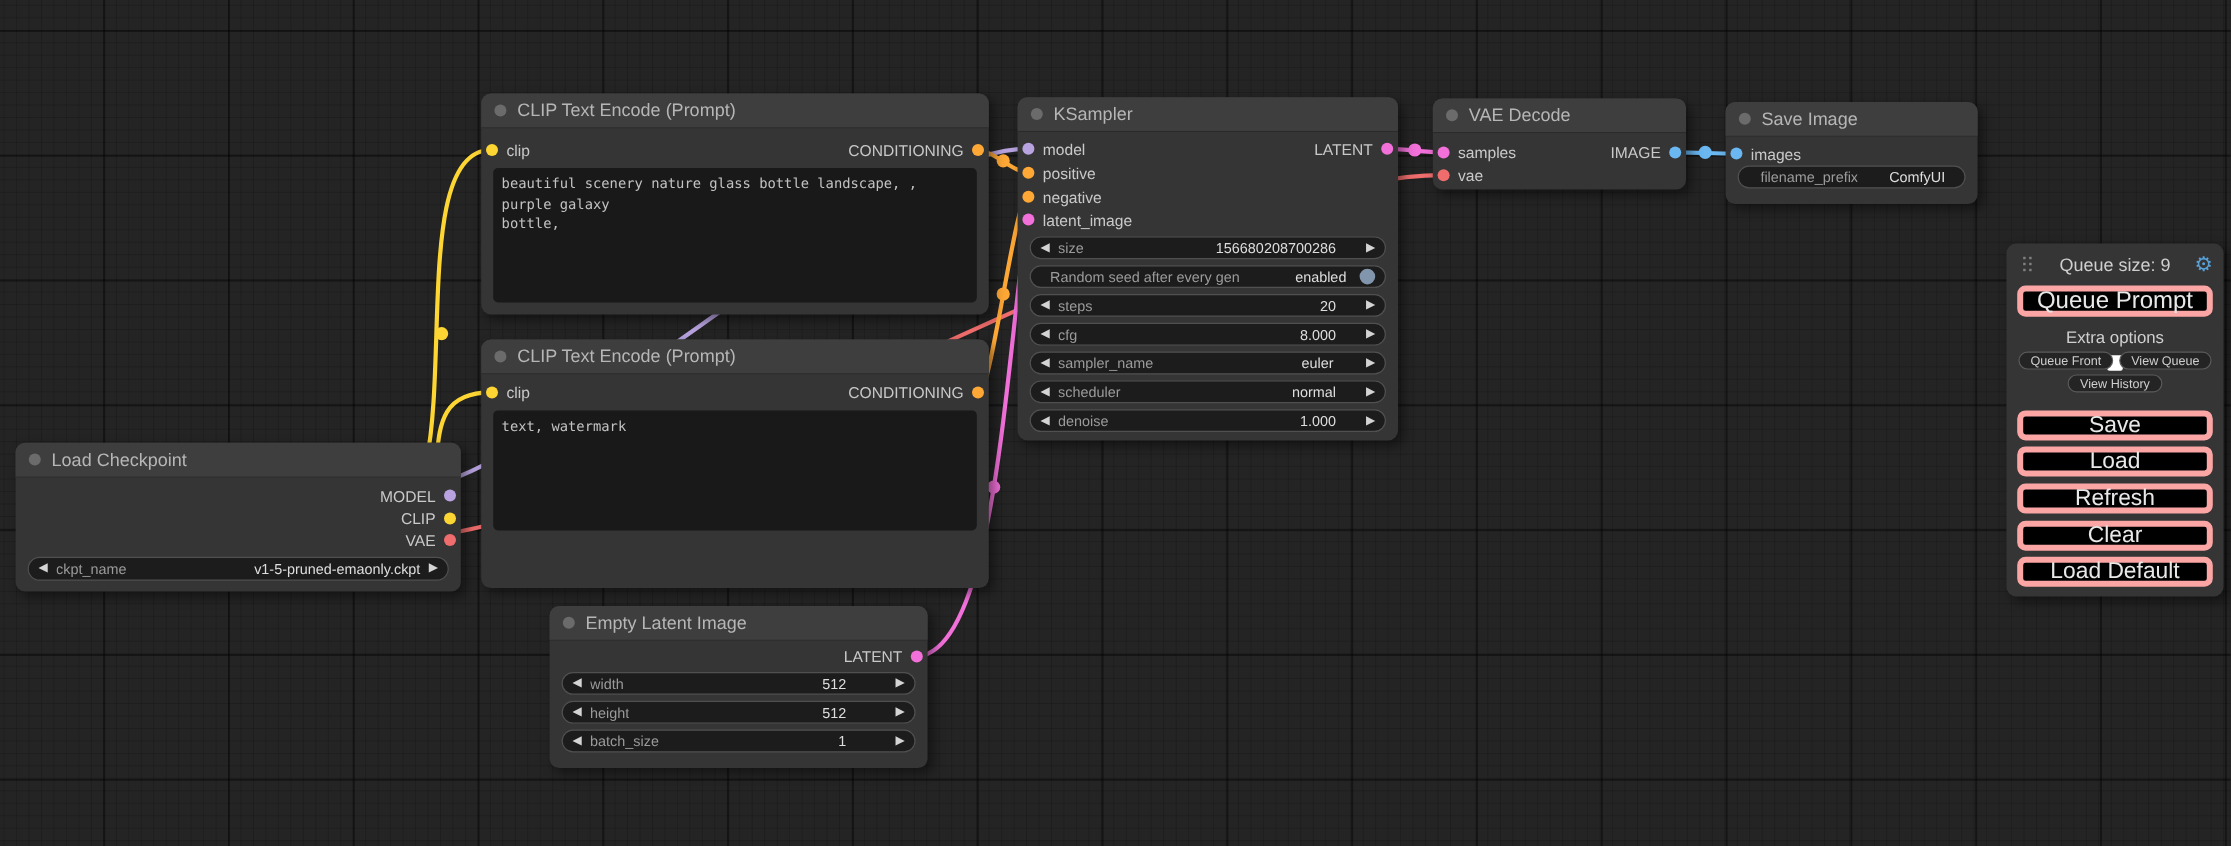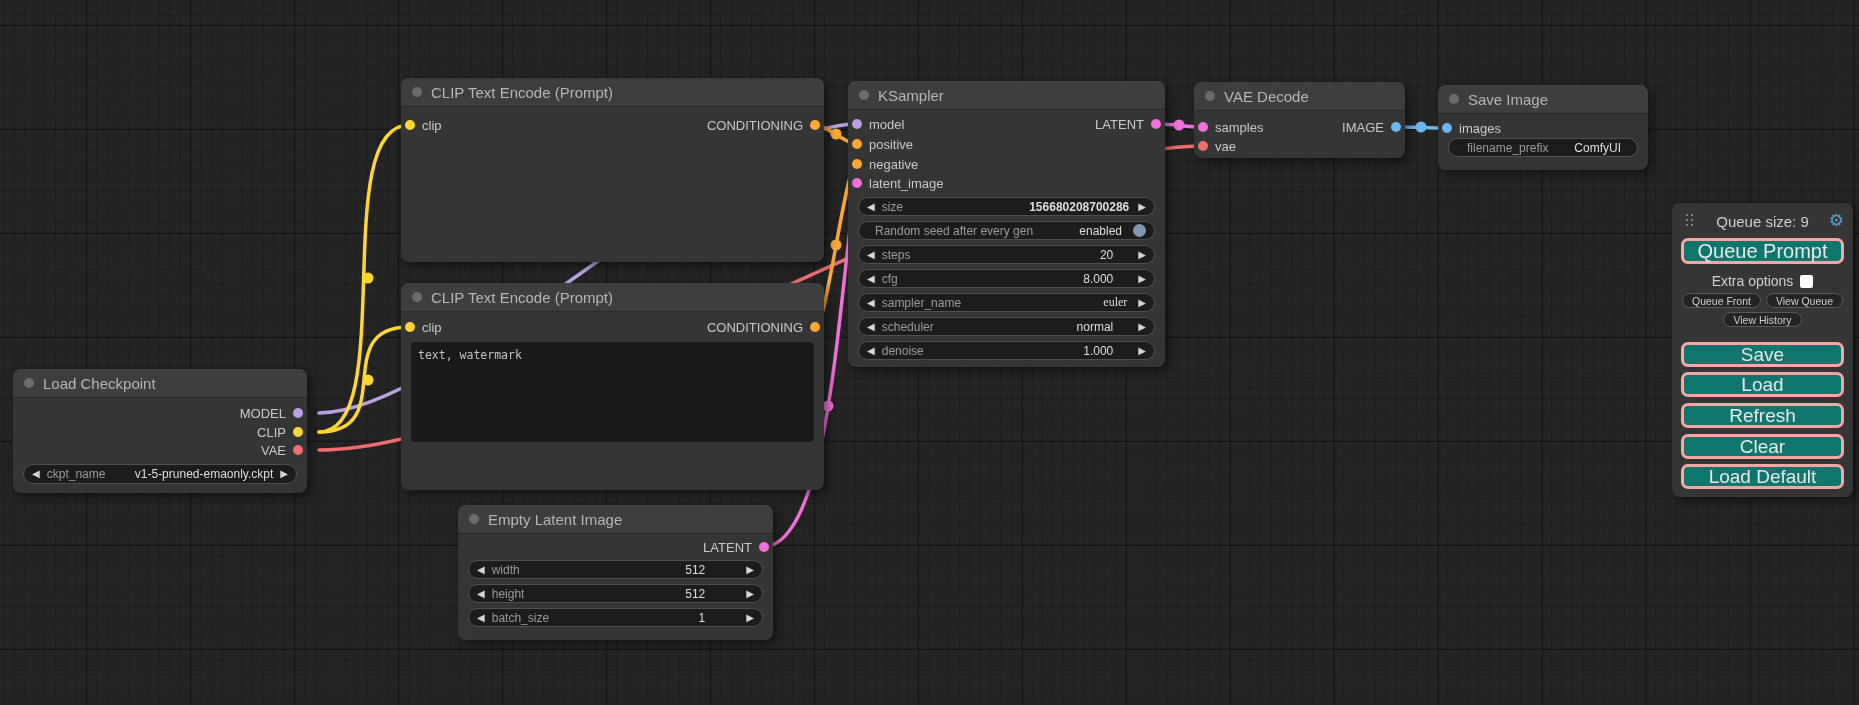--- a/index.html
+++ b/index.html
@@ -39,25 +39,25 @@
     line-height:1.45;color:#c2c2c2;white-space:pre-wrap;box-sizing:border-box;}
   
   #queue-panel{position:absolute;background:#353535;border-radius:8px;z-index:3;
     box-shadow:4px 4px 10px rgba(0,0,0,.45);}
   .qheader{position:absolute;top:7px;left:0;right:0;height:22px;}
   .qtitle{position:absolute;left:0;right:0;text-align:center;top:3px;
     font-size:15px;color:#cfcfcf;}
   .drag-dots{position:absolute;left:14px;top:4px;width:2px;height:2px;background:#828282;
     box-shadow:0 5px #828282,0 10px #828282,5px 0 #828282,5px 5px #828282,5px 10px #828282;}
   .gear{position:absolute;right:9px;top:1px;font-size:17px;line-height:20px;}
-  .pbtn{position:absolute;left:9px;right:9px;height:25px;background:#0f766e;
-    border:3px solid #fca5a5;border-radius:7px;display:flex;align-items:center;
+  .pbtn{position:absolute;left:9px;right:9px;height:25px;background:#000000;
+    border:5px solid #fca5a5;border-radius:7px;display:flex;align-items:center;
     justify-content:center;font-size:19px;color:#e8e8e8;box-sizing:border-box;cursor:pointer;}
   .extra-row{position:absolute;left:0;right:0;display:flex;align-items:center;
-    justify-content:center;gap:7px;font-size:14px;color:#cfcfcf;}
+    justify-content:center;gap:7px;font-size:14px;color:#cfcfcf;flex-direction:column;}
   .checkbox{width:13px;height:13px;background:#ffffff;border-radius:2px;flex:none;}
   .spill{background:#242424;border:1px solid #5a5a5a;border-radius:8px;height:15px;
     display:flex;align-items:center;justify-content:center;font-size:10.5px;
     color:#cfcfcf;padding:0 9px;box-sizing:border-box;cursor:pointer;}
   .spill-row{position:absolute;left:8px;right:8px;display:flex;justify-content:center;gap:5px;}
 </style>
 </head>
 <body>
 
 <div id="canvas">
@@ -78,21 +78,21 @@
       <circle cx="368" cy="278" r="5.5" fill="#fdd633"></circle>
       <circle cx="368" cy="380" r="5.5" fill="#fdd633"></circle>
       <circle cx="836" cy="134" r="5.5" fill="#ffa836"></circle>
       <circle cx="836" cy="245" r="5.5" fill="#ffa836"></circle>
       <circle cx="828" cy="406" r="5.5" fill="#f170d9"></circle>
       <circle cx="1179" cy="125" r="5.5" fill="#f170d9"></circle>
       <circle cx="1421" cy="127" r="5.5" fill="#6ab7f1"></circle>
     </g>
   </svg>
 
-  <div class="node" style="left:13px;top:369px;width:294px;height:124px;">
+  <div class="node" style="left:13px;top:369px;width:371px;height:124px;">
     <div class="ntitle">
       <span class="tdot"></span>
       <span>Load Checkpoint</span>
     </div>
     <div class="slot out" style="top:35px;">
       <span class="dot" style="background: rgb(184, 163, 224);"></span>
       <span>MODEL</span>
     </div>
     <div class="slot out" style="top:54px;">
       <span class="dot" style="background: rgb(253, 214, 51);"></span>
@@ -116,20 +116,22 @@
       <span>CLIP Text Encode (Prompt)</span>
     </div>
     <div class="slot in" style="top:38px;">
       <span class="dot" style="background: rgb(253, 214, 51);"></span>
       <span>clip</span>
     </div>
     <div class="slot out" style="top:38px;">
       <span class="dot" style="background: rgb(255, 168, 54);"></span>
       <span>CONDITIONING</span>
     </div>
+    <div class="prompt" style="top:62px;height:112px;">beautiful scenery nature glass bottle landscape, , purple galaxy
+bottle,</div>
   </div>
 
   <div class="node" style="left:401px;top:283px;width:423px;height:207px;">
     <div class="ntitle">
       <span class="tdot"></span>
       <span>CLIP Text Encode (Prompt)</span>
     </div>
     <div class="slot in" style="top:35px;">
       <span class="dot" style="background: rgb(253, 214, 51);"></span>
       <span>clip</span>
@@ -191,21 +193,21 @@
       <span class="dot" style="background: rgb(241, 112, 217);"></span>
       <span>latent_image</span>
     </div>
     <div class="slot out" style="top:34px;">
       <span class="dot" style="background: rgb(241, 112, 217);"></span>
       <span>LATENT</span>
     </div>
     <div class="widget" style="top:116px;">
       <span class="warr">◀</span>
       <span class="wlabel">size</span>
-      <span class="wvalue" style="margin-right:2px;font-weight:bold;">156680208700286</span>
+      <span class="wvalue" style="margin-right:18px;">156680208700286</span>
       <span class="warr">▶</span>
     </div>
     <div class="widget" style="top:140px;padding-left:16px;">
       <span class="wlabel">Random seed after every gen</span>
       <span class="wvalue">enabled</span>
       <span class="toggle" style="background: rgb(129, 150, 173);"></span>
     </div>
     <div class="widget" style="top:164px;">
       <span class="warr">◀</span>
       <span class="wlabel">steps</span>
@@ -214,21 +216,21 @@
     </div>
     <div class="widget" style="top:188px;">
       <span class="warr">◀</span>
       <span class="wlabel">cfg</span>
       <span class="wvalue" style="margin-right:18px;">8.000</span>
       <span class="warr">▶</span>
     </div>
     <div class="widget" style="top:212px;">
       <span class="warr">◀</span>
       <span class="wlabel">sampler_name</span>
-      <span class="wvalue" style="margin-right:4px;font-family:Liberation Serif, serif;">euler</span>
+      <span class="wvalue" style="margin-right:20px;">euler</span>
       <span class="warr">▶</span>
     </div>
     <div class="widget" style="top:236px;">
       <span class="warr">◀</span>
       <span class="wlabel">scheduler</span>
       <span class="wvalue" style="margin-right:18px;">normal</span>
       <span class="warr">▶</span>
     </div>
     <div class="widget" style="top:260px;">
       <span class="warr">◀</span>

